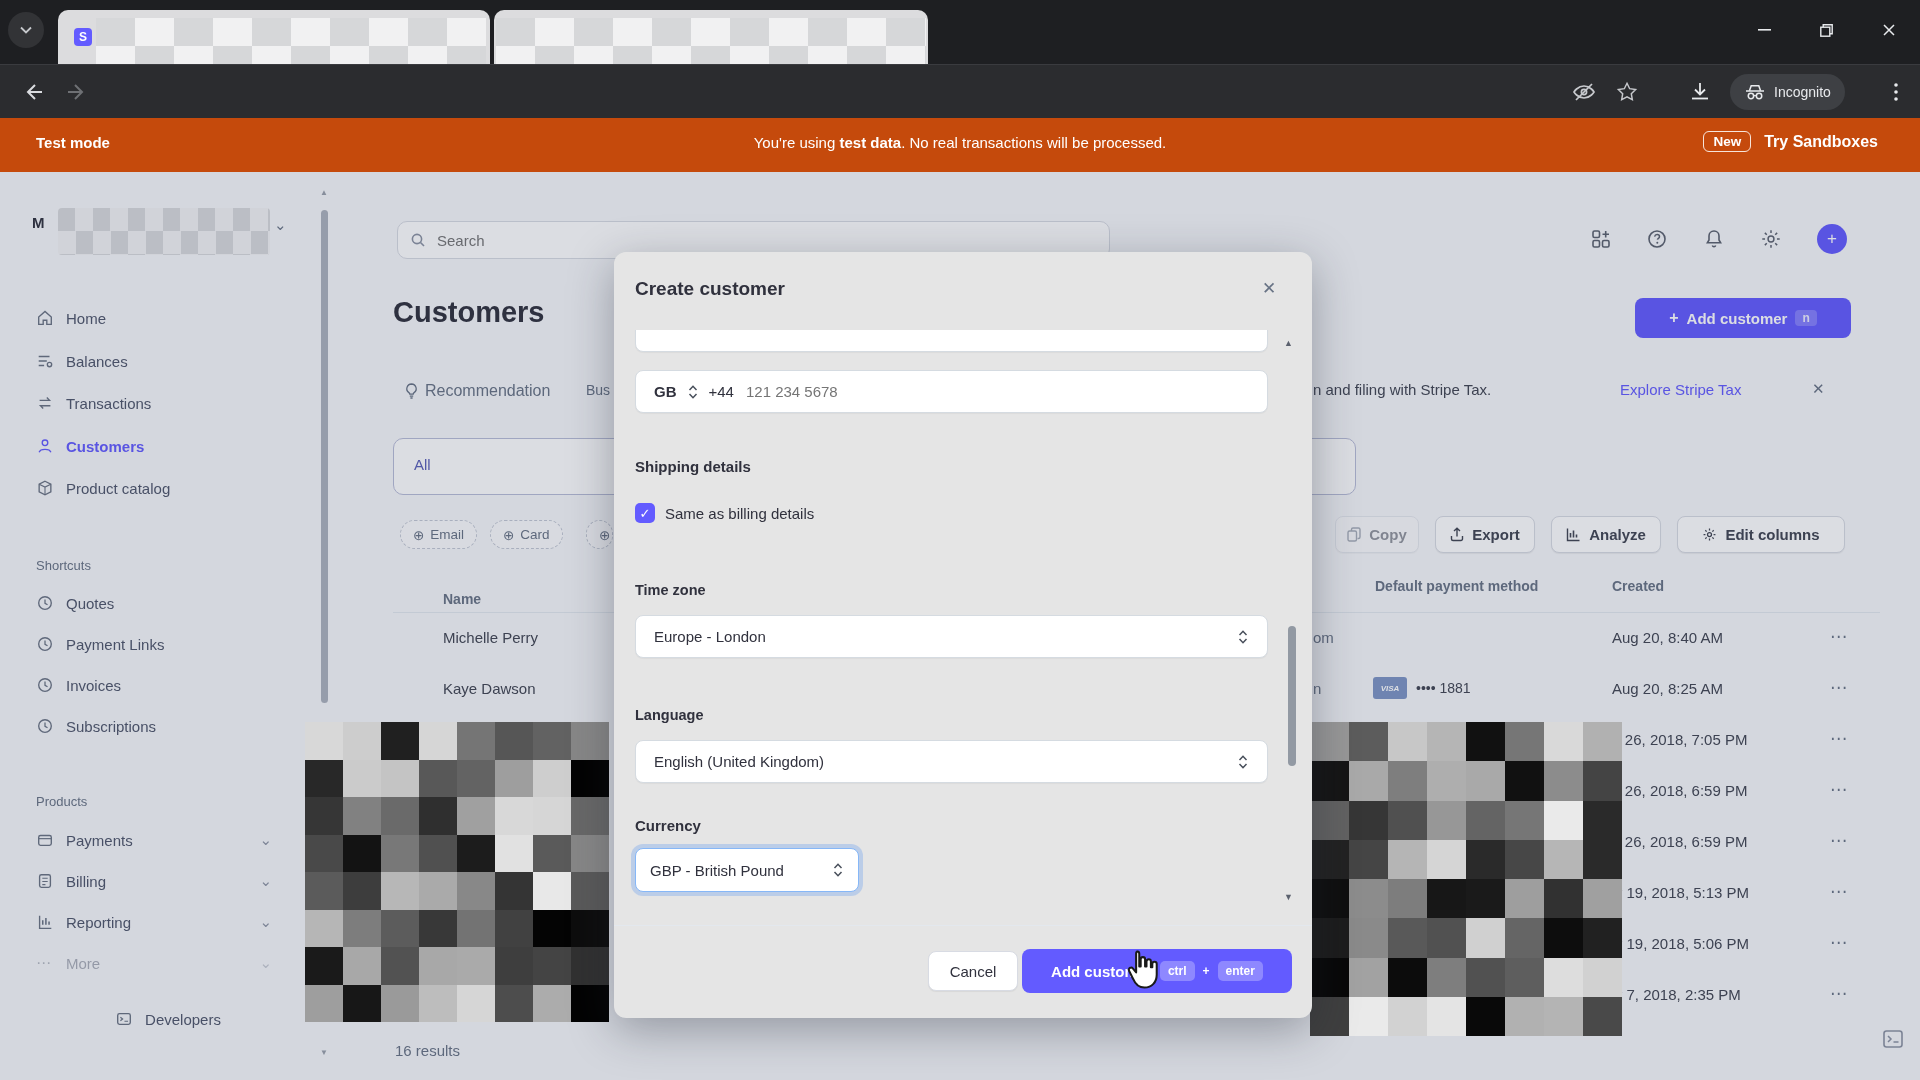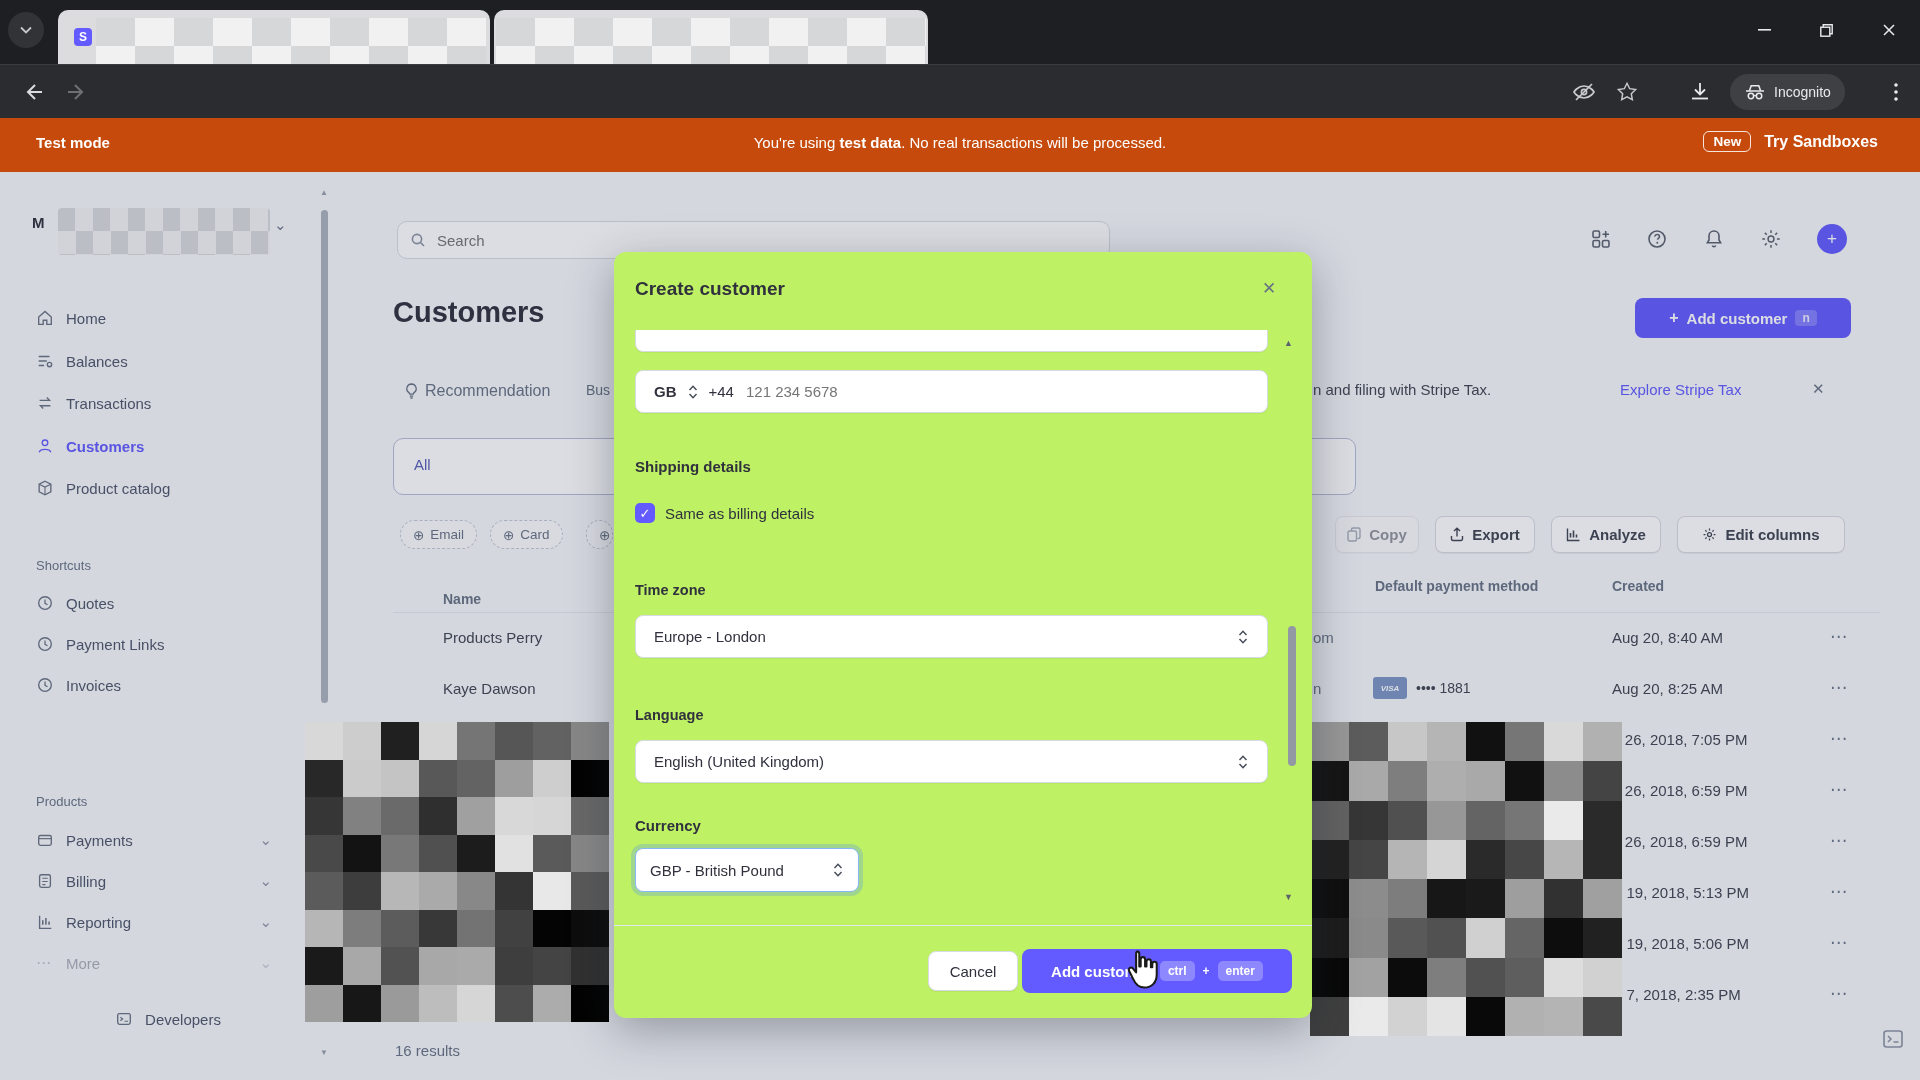--- a/index.html
+++ b/index.html
@@ -30,21 +30,21 @@
        box-shadow:0 1px 1px rgba(0,0,0,.06);color:#414552;font-size:15px;font-weight:bold;justify-content:center;box-sizing:border-box;}
   .chip{display:flex;align-items:center;gap:6px;border:1px dashed #c3c8d4;border-radius:15px;color:#687385;font-size:13.5px;
         padding:0 12px;height:29px;box-sizing:border-box;background:rgba(255,255,255,.6);}
   .hdr{color:#687385;font-size:14px;font-weight:bold;}
   .cell{color:#414552;font-size:15px;white-space:nowrap;}
   .kebab{color:#687385;font-size:17px;letter-spacing:1px;}
   .overlay{left:0;top:172px;width:1920px;height:908px;background:rgba(43,53,84,0.17);z-index:4;pointer-events:none;}
   .pixel-block{z-index:5;}
   .pixel-block div{width:100%;height:100%;}
   
-  .modal{left:614px;top:252px;width:698px;height:766px;background:#bef264;border-radius:12px;z-index:10;
+  .modal{left:614px;top:252px;width:698px;height:766px;background:#e5e5e5;border-radius:12px;z-index:10;
          box-shadow:0 12px 45px rgba(30,34,50,.35);}
   .field{border:1px solid #d5dbe1;border-radius:8px;background:#fff;box-shadow:0 1px 1px rgba(0,0,0,.04);box-sizing:border-box;}
   .flabel{color:#30313d;font-size:14.5px;font-weight:bold;}
   .fval{color:#30313d;font-size:15px;}
   .updown{color:#474e5a;}
   .kbd{background:rgba(255,255,255,.28);border-radius:5px;color:#fff;font-size:12px;font-weight:bold;padding:3px 8px;}
   .primary{background:#635bff;color:#fff;border-radius:8px;display:flex;align-items:center;justify-content:center;gap:8px;
            font-size:15px;font-weight:bold;box-sizing:border-box;}
   svg{display:block;}
 </style>
@@ -198,20 +198,27 @@
           </svg>
         <span>Payment Links</span>
       </div>
       <div class="abs navitem" style="left:36px;top:492px;width:280px;">
         <svg class="ic" viewBox="0 0 20 20">
             <circle cx="10" cy="10" r="7" fill="none" stroke="currentColor" stroke-width="1.5"></circle>
             <path d="M10 6v4.3l2.8 1.6" fill="none" stroke="currentColor" stroke-width="1.4"></path>
           </svg>
         <span>Invoices</span>
       </div>
+      <div class="abs navitem" style="left:36px;top:533px;width:280px;">
+        <svg class="ic" viewBox="0 0 20 20">
+            <circle cx="10" cy="10" r="7" fill="none" stroke="currentColor" stroke-width="1.5"></circle>
+            <path d="M10 6v4.3l2.8 1.6" fill="none" stroke="currentColor" stroke-width="1.4"></path>
+          </svg>
+        <span>Subscriptions</span>
+      </div>
 
       <div class="abs seclabel" style="left:36px;top:622px;">Products</div>
       <div class="abs navitem" style="left:36px;top:647px;width:280px;">
         <svg class="ic" viewBox="0 0 20 20">
             <rect x="3" y="5" width="14" height="11" rx="2" fill="none" stroke="currentColor" stroke-width="1.5"></rect>
             <path d="M3 8.5h14" stroke="currentColor" stroke-width="1.3"></path>
           </svg>
         <span>Payments</span>
         <span style="margin-left:auto;margin-right:44px;color:#8c93a3;">⌄</span>
       </div>
@@ -350,21 +357,21 @@
         </svg>
       <span>Edit columns</span>
     </div>
 
     <div class="abs hdr" style="left:443px;top:406px;margin-top:13px;">Name</div>
     <div class="abs hdr" style="left:1375px;top:406px;">Default payment method</div>
     <div class="abs hdr" style="left:1612px;top:406px;">Created</div>
     <div class="abs" style="left:393px;top:440px;width:1487px;height:1px;background:#e3e8ee;"></div>
 
     <div class="abs" style="left:0;top:441px;width:1920px;height:51px;">
-      <span class="abs cell" style="left:443px;top:16px;">Products Perry</span>
+      <span class="abs cell" style="left:443px;top:16px;">Michelle Perry</span>
       <span class="abs cell" style="left:1313px;top:16px;color:#687385;">om</span>
       <span class="abs cell" style="left:1612px;top:16px;">Aug 20, 8:40 AM</span>
       <span class="abs kebab" style="left:1830px;top:13px;"><span>⋯</span></span>
     </div>
 
     <div class="abs" style="left:0;top:492px;width:1920px;height:51px;">
       <span class="abs cell" style="left:443px;top:16px;">Kaye Dawson</span>
       <span class="abs cell" style="left:1313px;top:16px;color:#687385;">n</span>
       <span class="abs" style="left:1373px;top:13px;width:34px;height:22px;background:#7d95c5;border-radius:3px;color:#fff;font-size:8px;font-weight:bold;font-style:italic;display:flex;align-items:center;justify-content:center;">VISA</span>
       <span class="abs cell" style="left:1416px;top:16px;font-size:14px;">•••• 1881</span>

